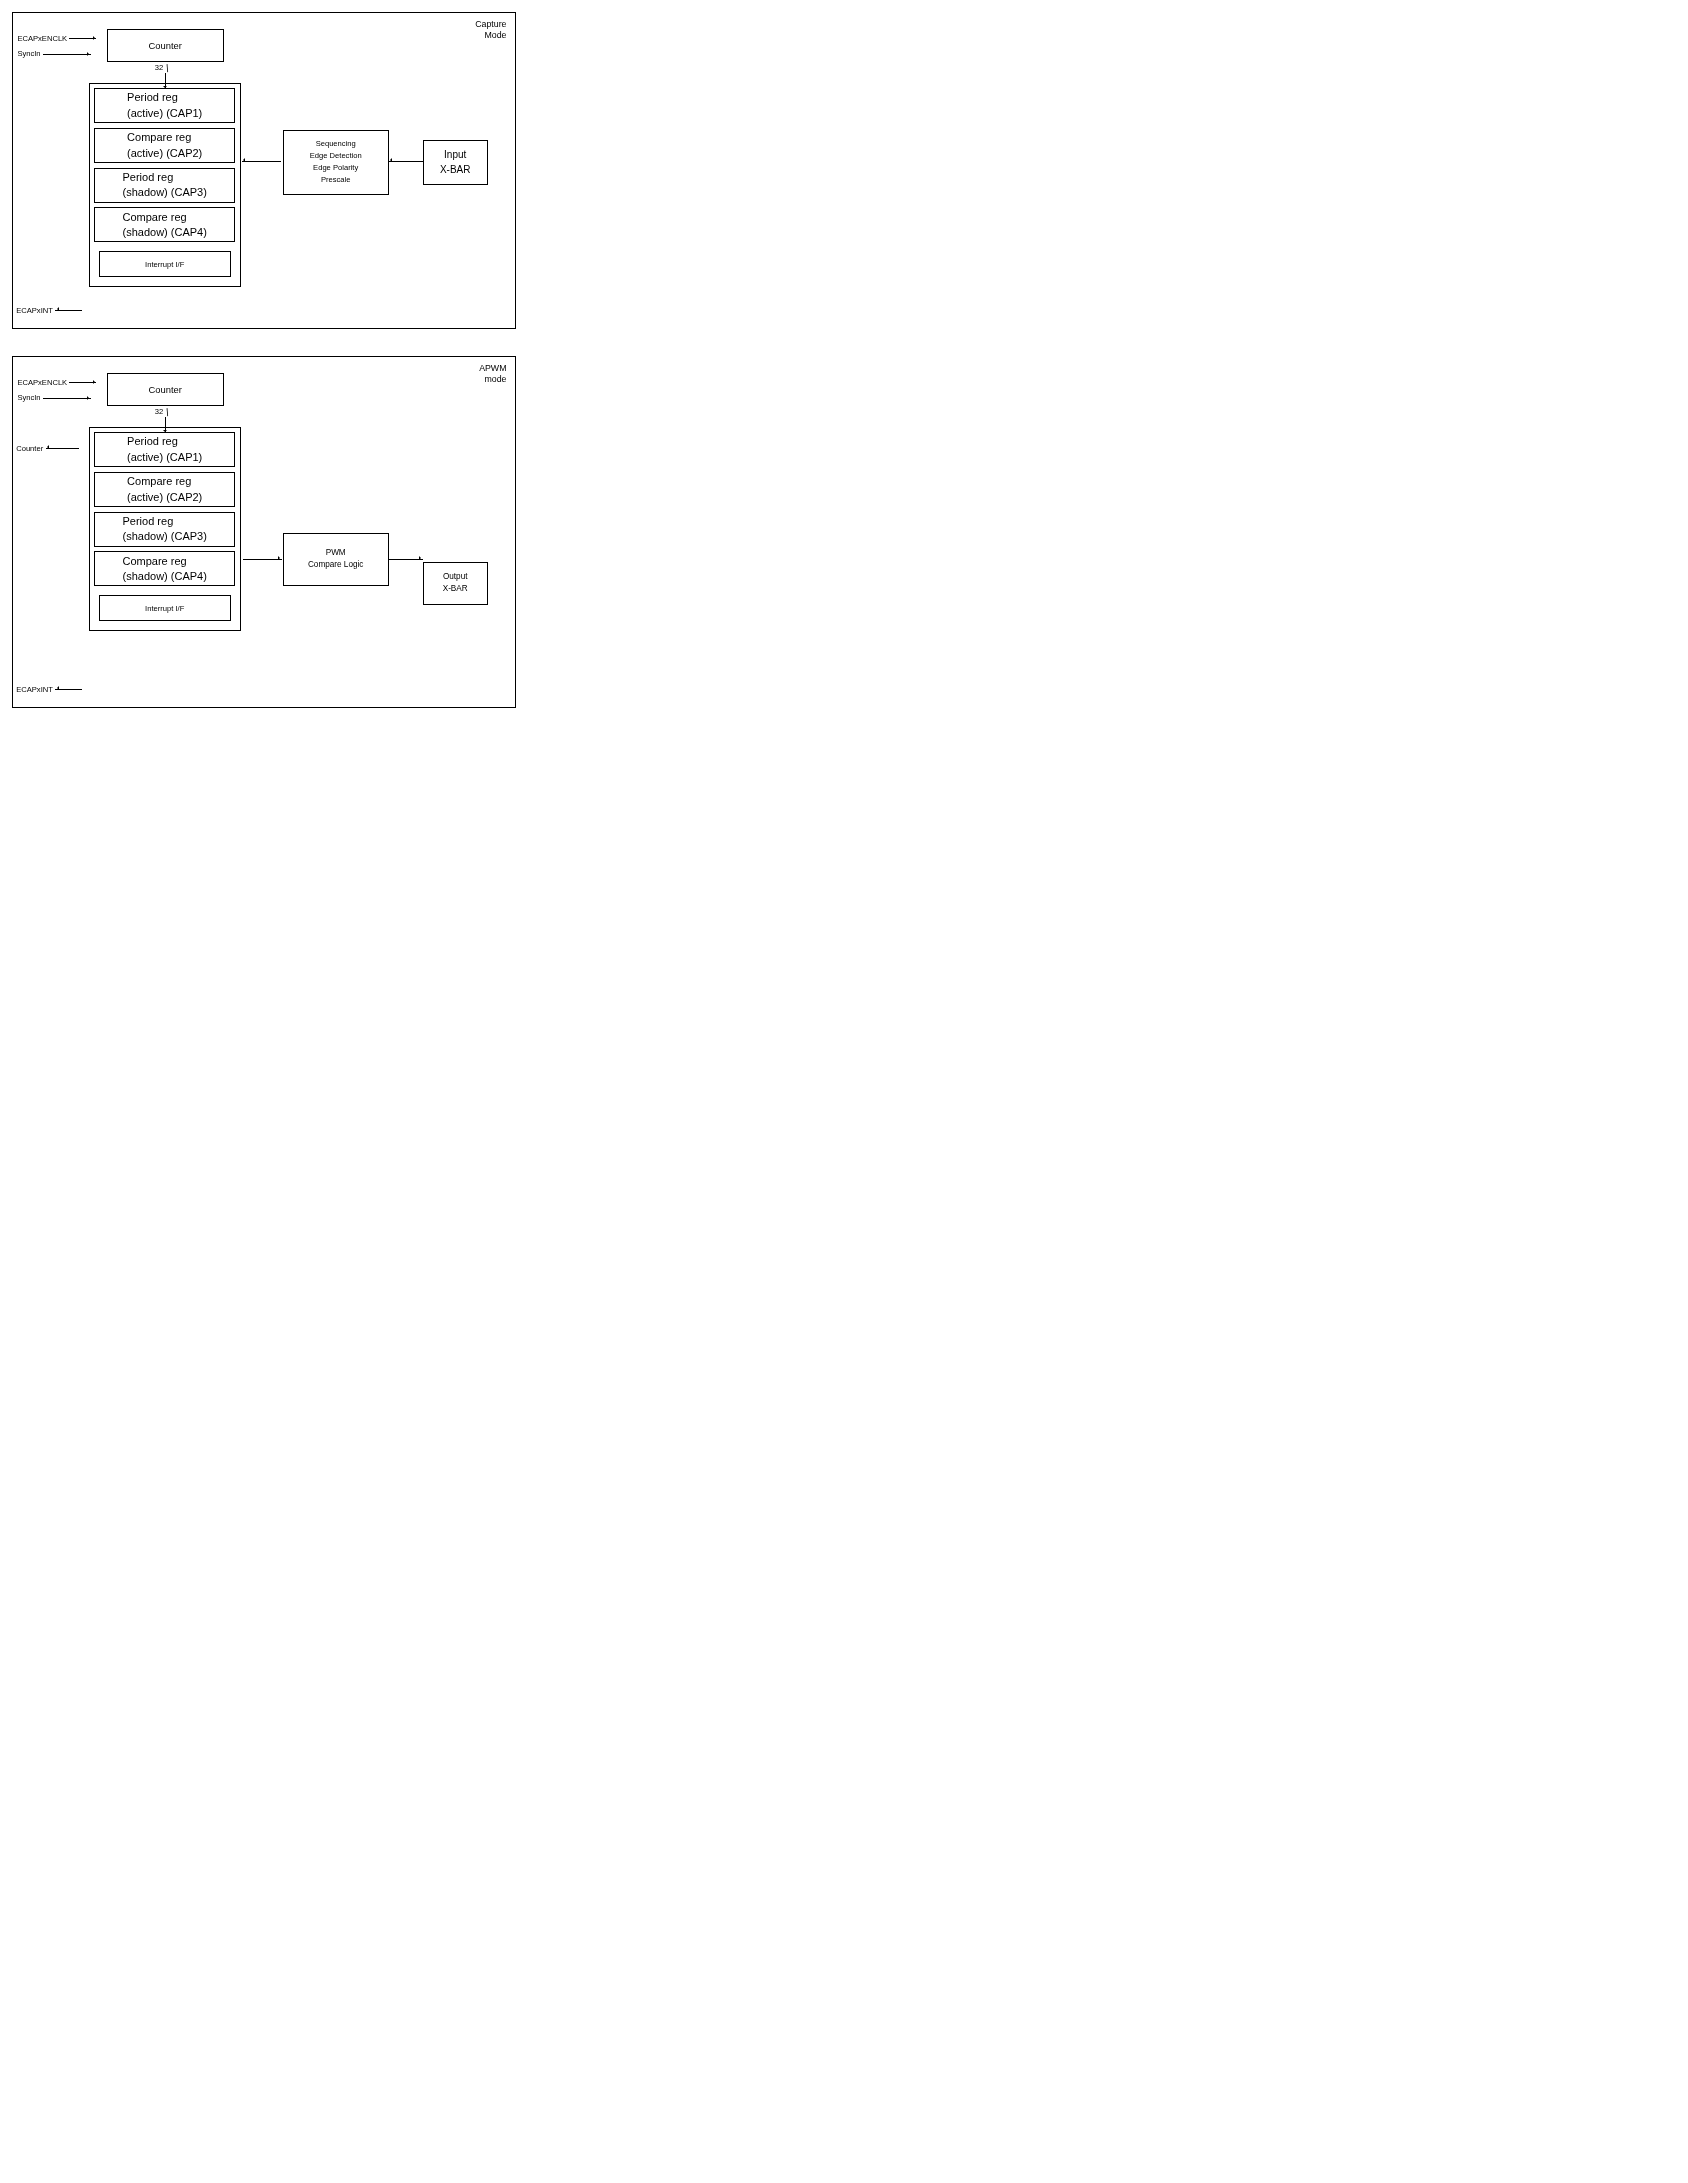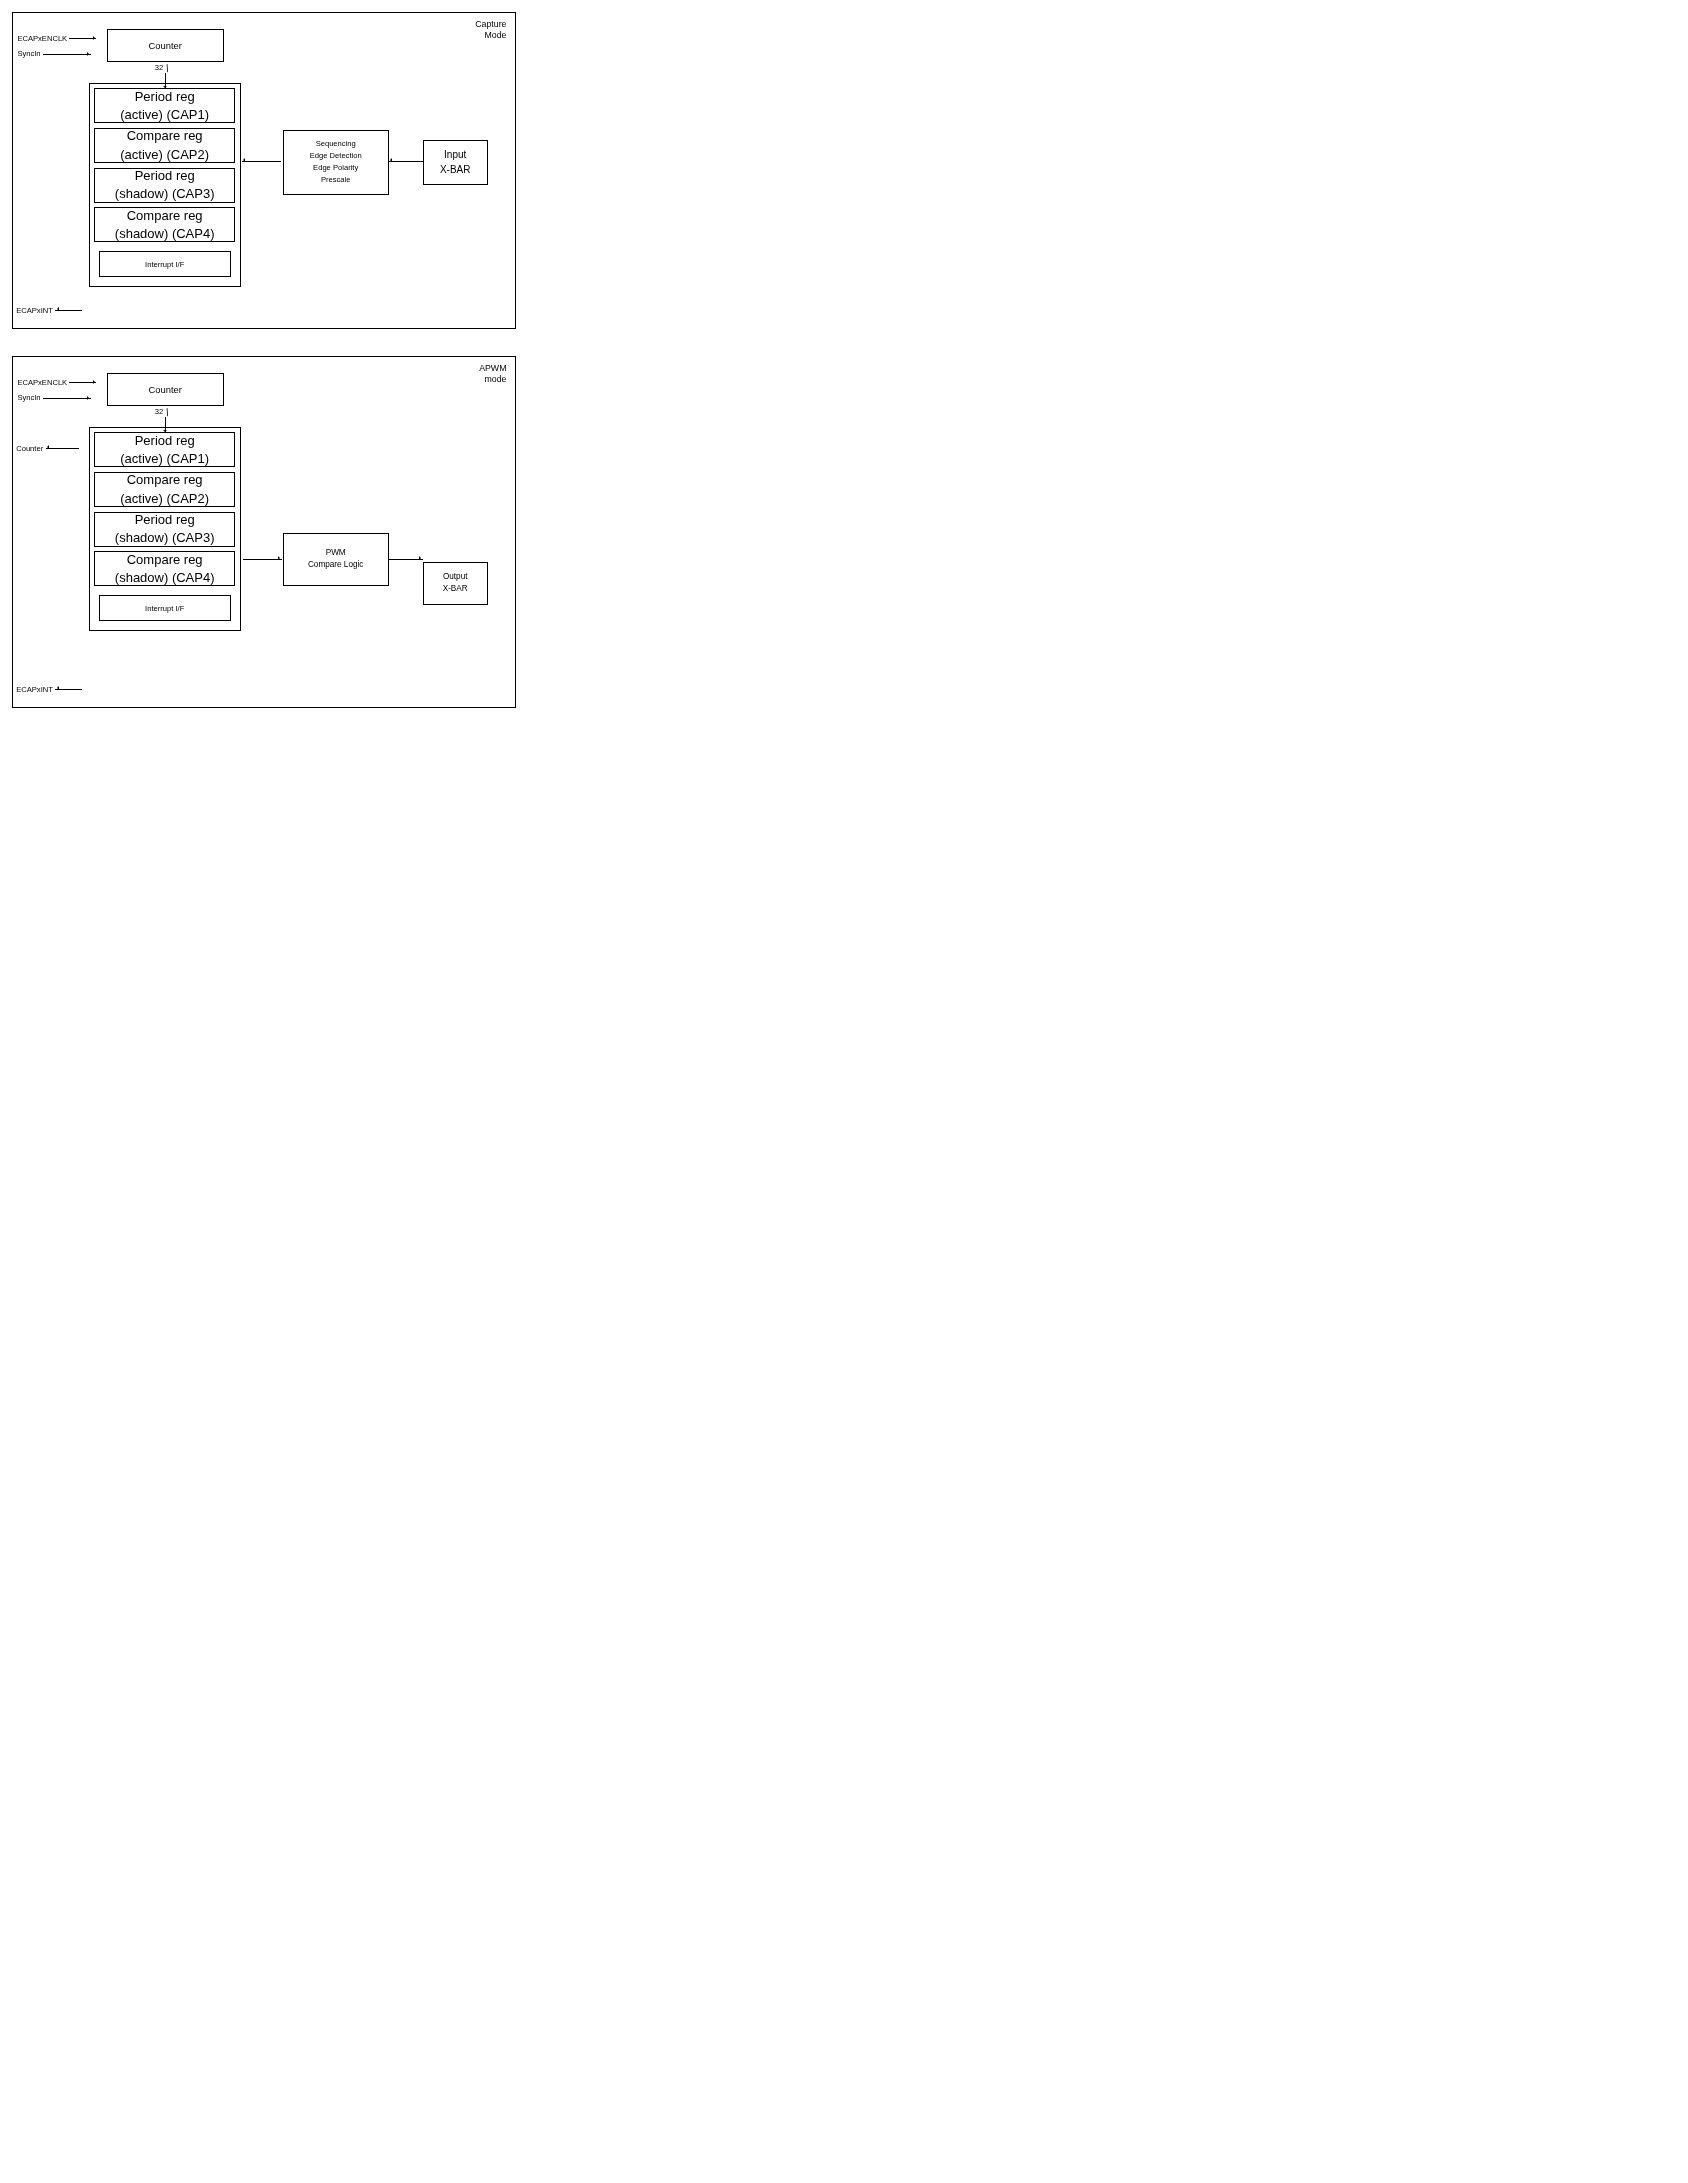--- a/index.html
+++ b/index.html
@@ -59,22 +59,21 @@
       border: 1.2px solid #000;
     }
 
     .reg-box {
       border: 1.2px solid #000;
       margin: 4.7px;
       height: 35px;
       display: flex;
       align-items: center;
       justify-content: center;
-      text-align: center;
-      font-size: 13px;
+      font-size: 11px;
       line-height: 1.4;
       background: #fff;
     }
 
     .interrupt-box {
       border: 1.2px solid #000;
       margin: 9px;
       height: 26px;
       display: flex;
       align-items: center;

